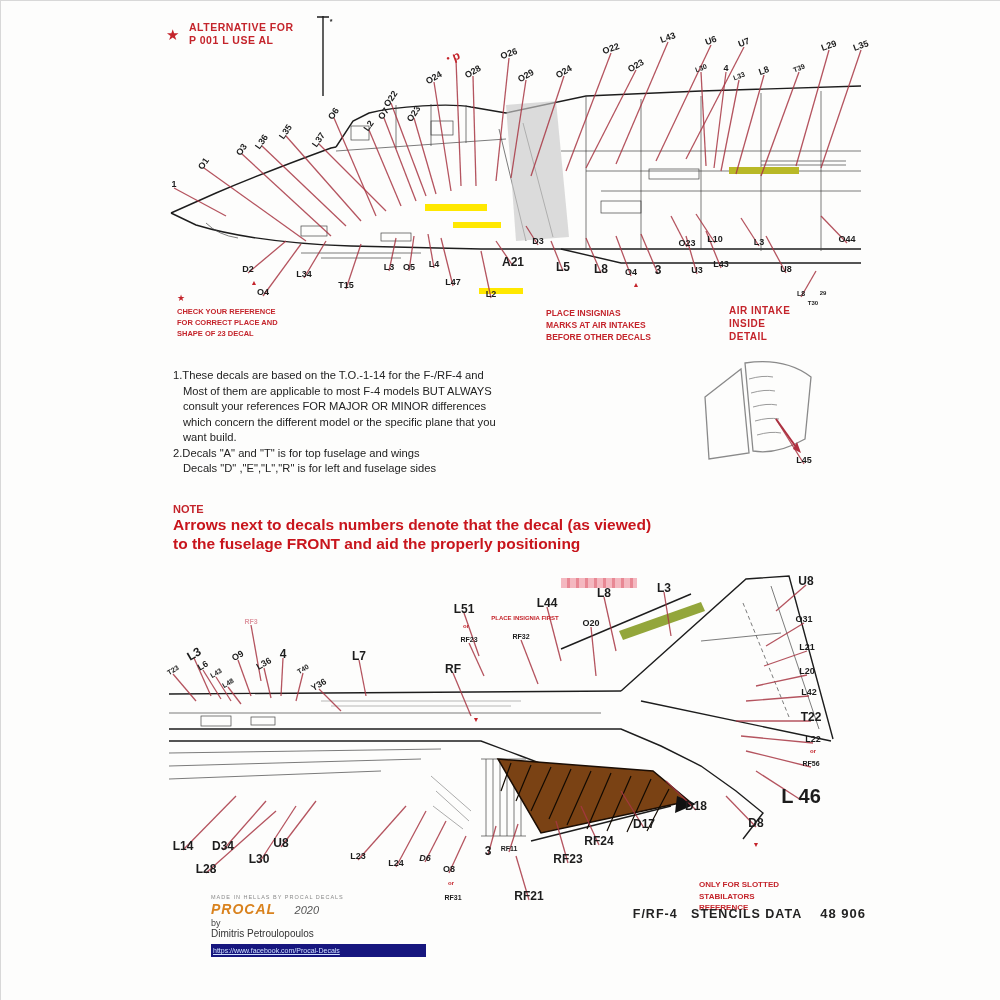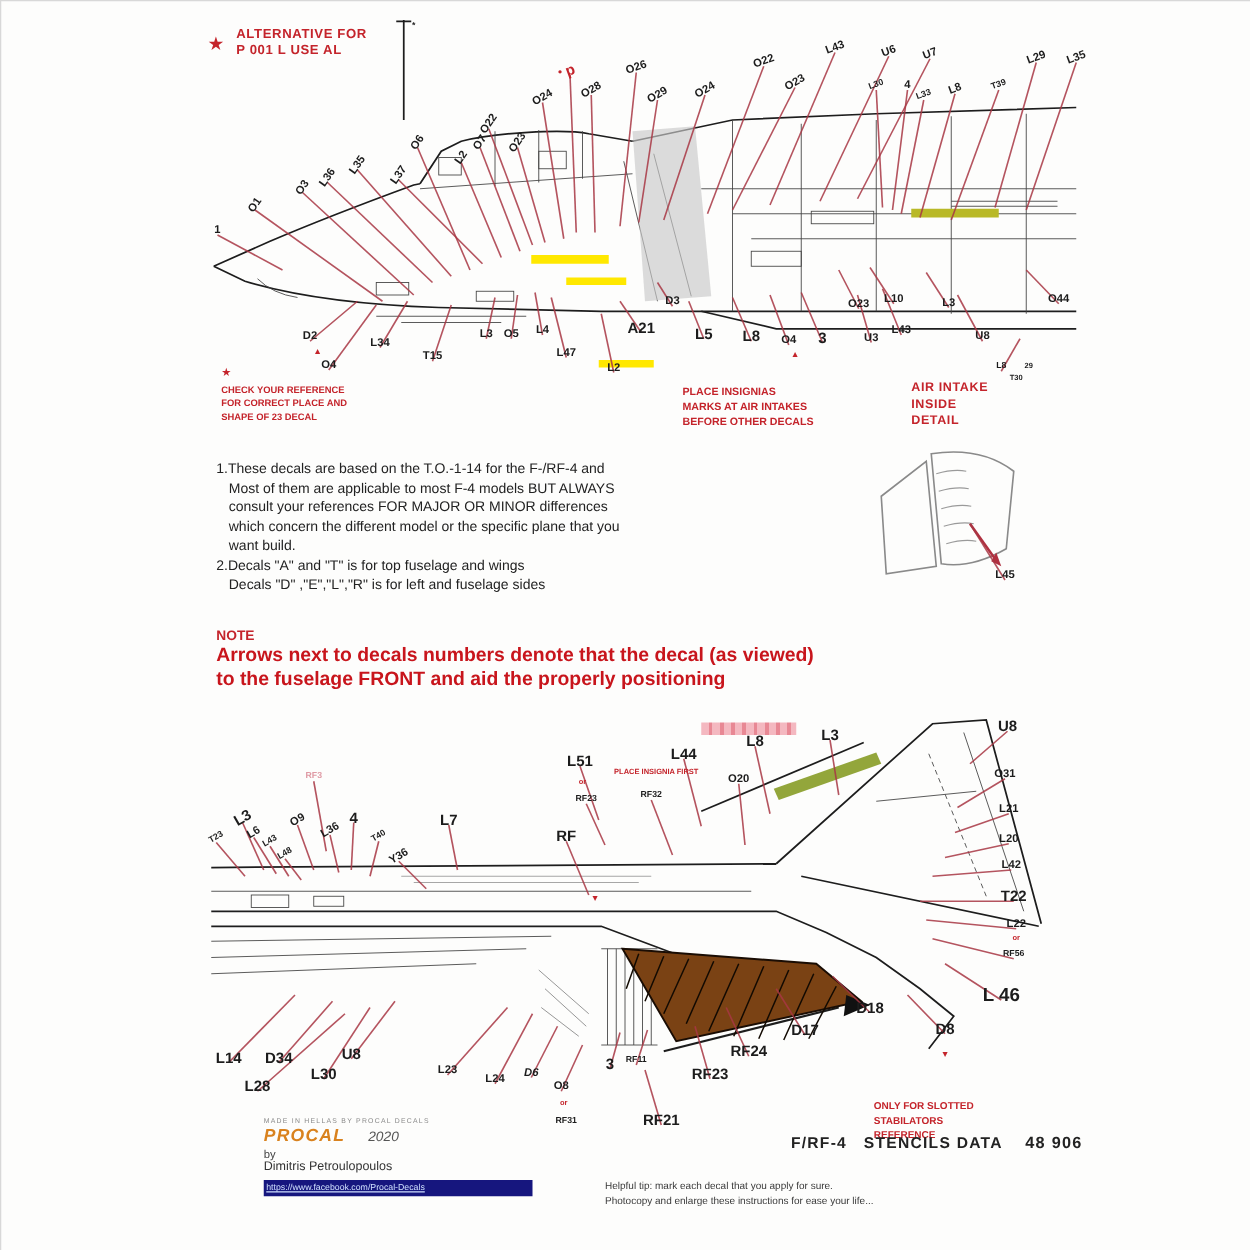--- a/index.html
+++ b/index.html
@@ -3,21 +3,21 @@
 <meta charset="utf-8">
 <style>
   html,body{margin:0;padding:0;background:#e9e9e9;}
   .page{position:relative;width:1000px;height:1000px;background:#fdfdfc;margin:0 auto;
         font-family:"Liberation Sans",sans-serif;overflow:hidden;border:1px solid #d8d8d8;}
   svg{position:absolute;left:0;top:0;}
   #labels{position:absolute;left:0;top:0;width:1000px;height:1000px;z-index:2;}
   .co{position:absolute;transform:translate(-50%,-50%);font-weight:bold;font-size:9px;
       color:#1c1c1c;white-space:nowrap;letter-spacing:0;line-height:1;}
   .red{color:#c4242b}.pink{color:#df9aa4}
-  .s{font-size:7px}.t{font-size:6px}.l{font-size:12px}.xl{font-size:15px}
+  .s{font-size:7px}.t{font-size:6px}.l{font-size:12px}.xl{font-size:20px}
   .lead{stroke:#a83744;stroke-width:1.3;opacity:.85}
   .blk{position:absolute;z-index:3;}
   .redtxt{color:#c4242b;font-weight:bold;}
   .alt-note{left:188px;top:20px;font-size:10.5px;line-height:13px;letter-spacing:.5px;}
   .star{position:absolute;z-index:3;color:#c4242b;font-size:15px;}
   .chkref{left:176px;top:305px;font-size:7.5px;line-height:11px;}
   .insig{left:545px;top:306px;font-size:8.5px;line-height:12px;}
   .intake{left:728px;top:303px;font-size:10px;line-height:13px;letter-spacing:.5px;}
   .instr{left:172px;top:367px;font-size:11.2px;line-height:15.5px;color:#222;width:500px;}
   .instr .ind{padding-left:10px;}
@@ -391,18 +391,14 @@
     <div class="author">Dimitris Petroulopoulos</div>
     <span class="linkbar">https://www.facebook.com/Procal-Decals</span>
   </div>
 
   <div class="blk title-line">
     <span>F/RF-4</span>&nbsp;&nbsp;
     <span>STENCILS DATA</span>
     <span class="num">48 906</span>
   </div>
 
-  <div class="blk tips">
-    <div>Helpful tip: mark each decal that you apply for sure.</div>
-    <div>Photocopy and enlarge these instructions for ease your life...</div>
-  </div>
 
 </div>
 
 </body></html>

